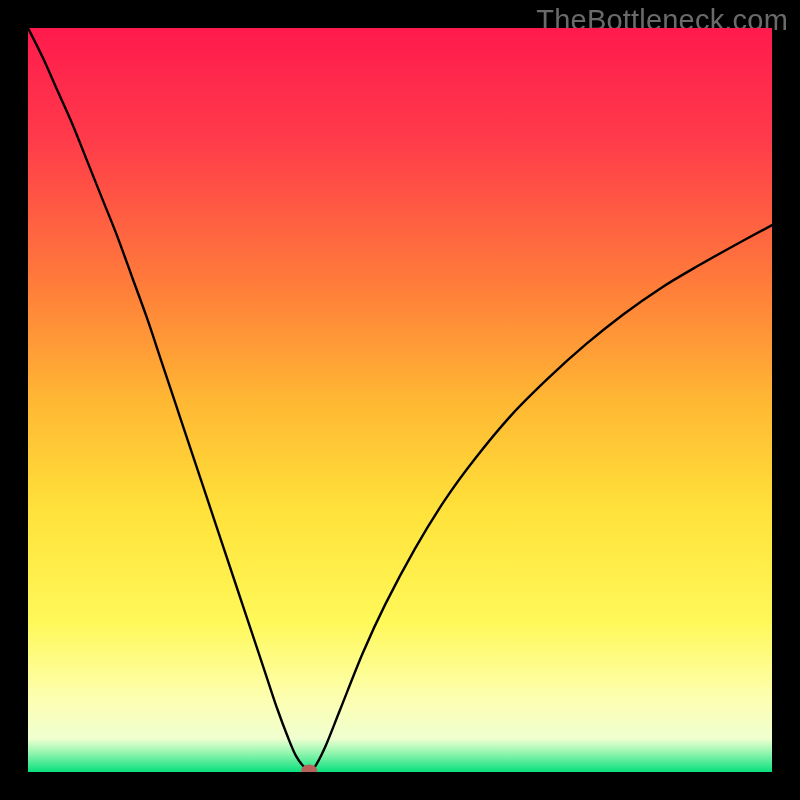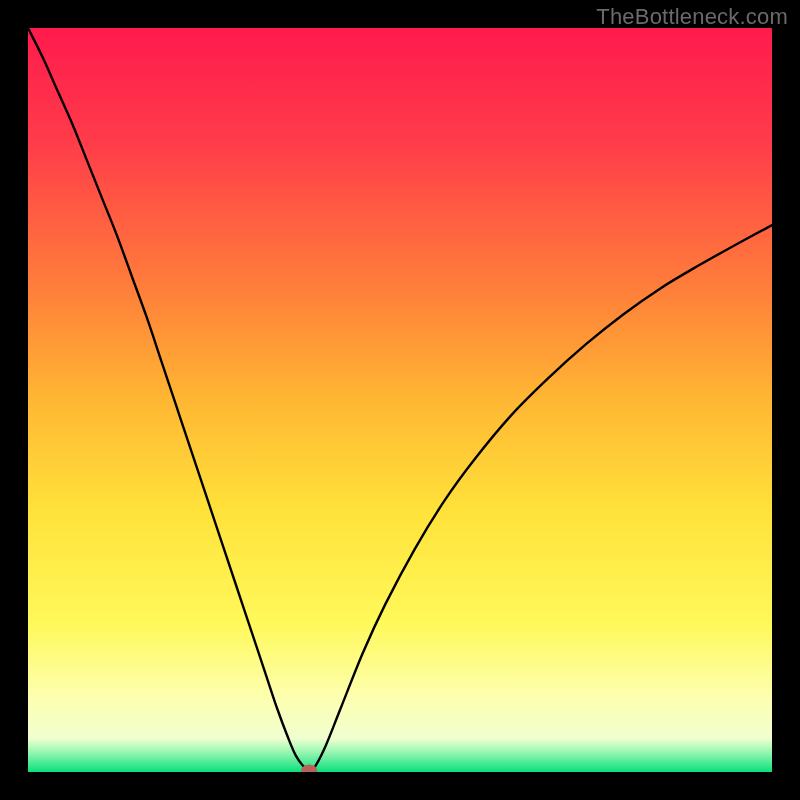--- a/index.html
+++ b/index.html
@@ -24,21 +24,21 @@
     left: 0;
     top: 0;
     width: 744px;
     height: 744px;
   }
   .watermark {
     position: absolute;
     top: 4px;
     right: 12px;
     color: #6a6a6a;
-    font-size: 22px;
+    font-size: 29px;
     font-weight: 400;
     letter-spacing: 0.2px;
     font-family: Arial, Helvetica, sans-serif;
   }
   svg { display: block; }
 </style>
 </head>
 <body>
 
 <div class="watermark">TheBottleneck.com</div>

